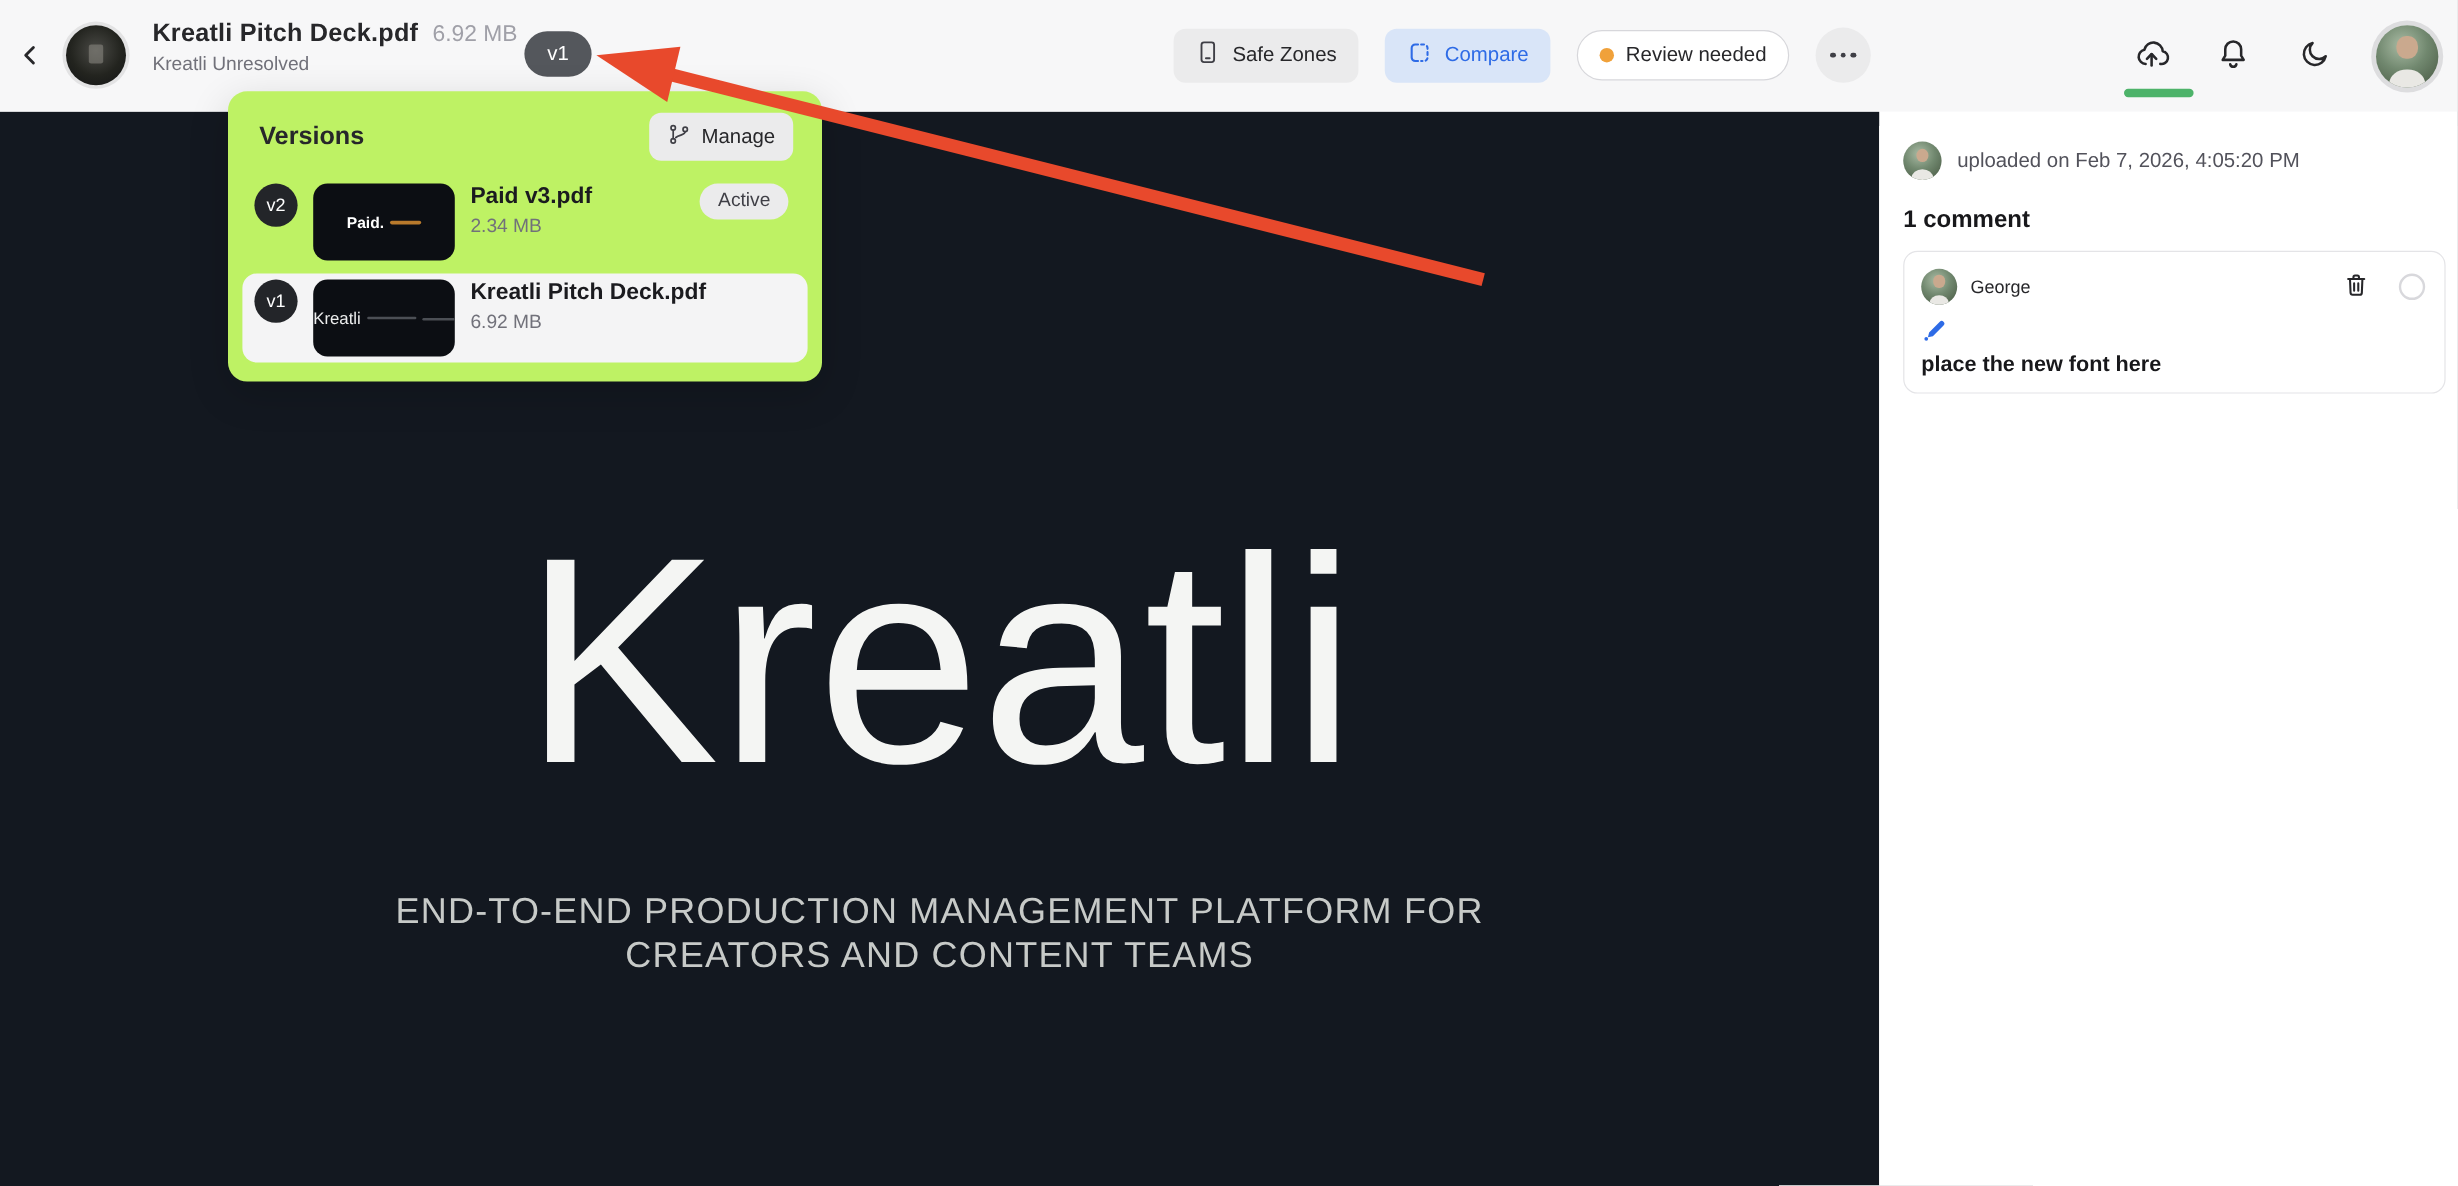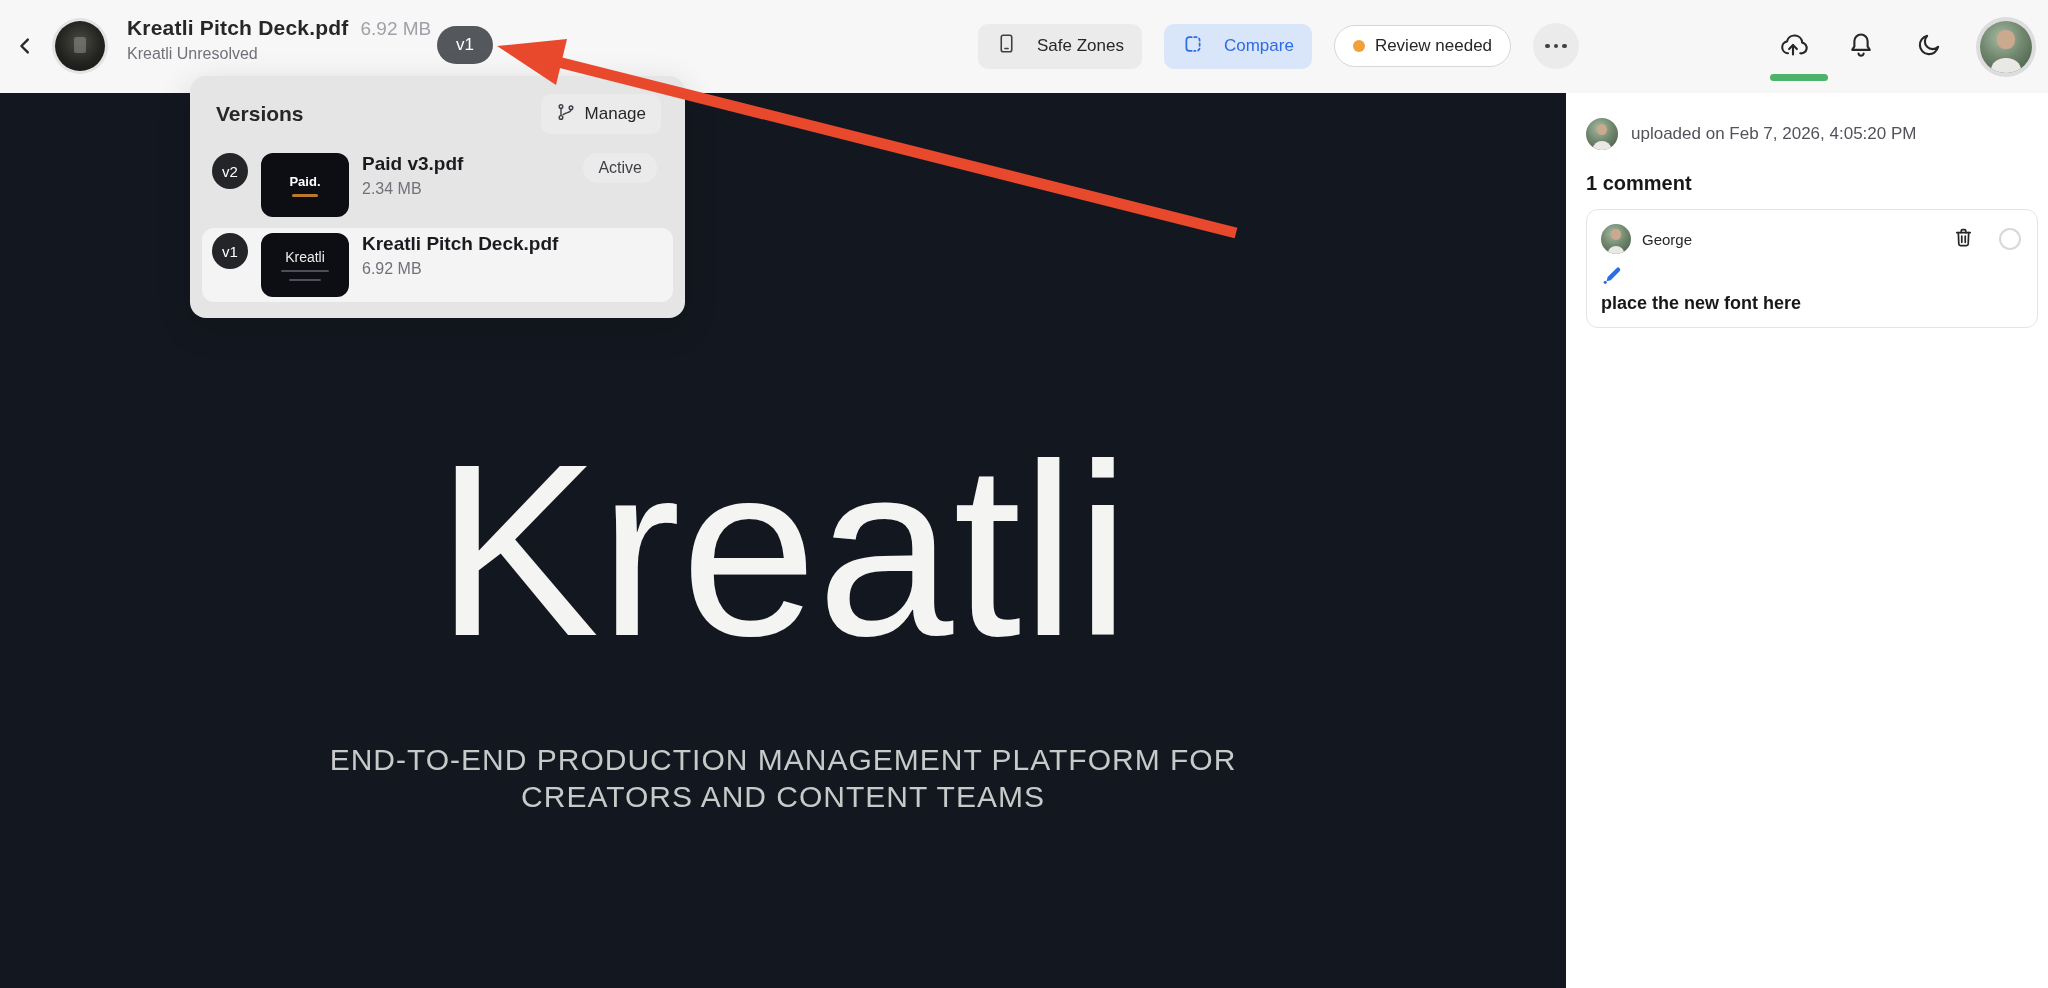--- a/index.html
+++ b/index.html
@@ -13,21 +13,21 @@
   .app-logo { position:absolute; left:55px; top:21px; width:50px; height:50px; border-radius:50%; background:radial-gradient(circle at 50% 42%, #4a4a46 0%, #23241f 55%, #121315 100%); box-shadow:0 0 0 3px #e3e3e4; overflow:hidden; }
   .app-logo::after { content:""; position:absolute; left:19px; top:16px; width:12px; height:16px; background:#8e8d85; opacity:.55; border-radius:2px; }
   .file-block { position:absolute; left:127px; top:16px; }
   .file-line { display:flex; align-items:baseline; gap:12px; }
   .file-title { font-size:21px; font-weight:700; color:#27272a; letter-spacing:.2px; }
   .file-size { font-size:19px; color:#a0a0a8; }
   .project-name { font-size:16px; color:#71717a; margin-top:5px; }
   .version-badge { position:absolute; left:437px; top:26px; width:56px; height:38px; border-radius:19px; background:#54575c; color:#fff; font-size:17px; display:flex; align-items:center; justify-content:center; cursor:pointer; border:none; }
 
   .mid-controls { position:absolute; left:978px; top:23px; display:flex; align-items:center; gap:22px; }
-  .btn { display:flex; align-items:center; gap:20px; height:45px; border-radius:10px; border:none; cursor:pointer; font-size:17px; font-family:inherit; }
+  .btn { display:flex; align-items:center; gap:10px; height:45px; border-radius:10px; border:none; cursor:pointer; font-size:17px; font-family:inherit; }
   .btn-gray { background:#ebebec; color:#27272a; padding:0 18px; }
   .btn-blue { background:#d9e5f8; color:var(--accent-blue,#2e6be6); padding:0 18px; font-weight:500; }
   .pill-status { display:flex; align-items:center; gap:10px; height:42px; padding:0 18px; background:#fff; border:1px solid #d7d7db; border-radius:21px; font-size:17px; color:#27272a; }
   .dot-orange { width:12px; height:12px; border-radius:50%; background:var(--status-orange,#f59e0b); }
   .more-btn { width:46px; height:46px; border-radius:50%; background:#ebebec; border:none; cursor:pointer; display:flex; align-items:center; justify-content:center; gap:4px; }
   .more-btn i { width:4.5px; height:4.5px; border-radius:50%; background:#3f3f46; display:block; }
 
   .right-controls { position:absolute; right:16px; top:0; height:93px; display:flex; align-items:center; gap:34px; }
   .icon-btn { position:relative; background:none; border:none; cursor:pointer; width:34px; height:34px; display:flex; align-items:center; justify-content:center; }
   .upload-progress { position:absolute; left:-6px; top:44px; width:58px; height:7px; border-radius:4px; background:var(--progress-green,#4db36a); }
@@ -35,28 +35,28 @@
   .avatar::after { content:""; position:absolute; left:22%; bottom:-18%; width:56%; height:46%; background:#e9e8e4; border-radius:50% 50% 0 0; }
   .avatar::before { content:""; position:absolute; left:33%; top:18%; width:34%; height:36%; background:#caa98e; border-radius:46%; }
   .nav-avatar { width:52px; height:52px; box-shadow:0 0 0 4px #dddddf; cursor:pointer; }
 
   
   .canvas { position:absolute; left:0; top:93px; width:1566px; height:895px; background:var(--canvas-bg,#131820); overflow:hidden; }
   .slide-logo { position:absolute; left:0; top:352px; width:1566px; text-align:center; color:#f4f5f3; font-size:245px; line-height:210px; font-weight:400; letter-spacing:0; }
   .slide-tagline { position:absolute; left:0; top:648px; width:1566px; text-align:center; color:#c7cac8; font-size:30px; line-height:37px; letter-spacing:1px; }
 
   
-  .popover { position:absolute; left:190px; top:76px; width:495px; height:242px; background:#e5e5e5; border-radius:16px; box-shadow:0 10px 34px rgba(0,0,0,.16); z-index:20; padding:18px 12px 14px 12px; }
+  .popover { position:absolute; left:190px; top:76px; width:495px; height:242px; background:#bef264; border-radius:16px; box-shadow:0 10px 34px rgba(0,0,0,.16); z-index:20; padding:18px 12px 14px 12px; }
   .pop-head { display:flex; align-items:center; justify-content:space-between; padding:0 12px 0 14px; }
   .pop-title { font-size:21px; font-weight:700; color:#27272a; }
   .manage-btn { display:flex; align-items:center; gap:9px; height:40px; padding:0 15px; background:#ebebec; border:none; border-radius:10px; font-size:17px; color:#27272a; cursor:pointer; font-family:inherit; }
   .vrow { display:flex; align-items:flex-start; gap:13px; padding:5px 10px; border-radius:12px; margin-top:8px; cursor:pointer; }
   .vrow.selected { background:#f4f4f5; }
   .vbadge { width:36px; height:36px; border-radius:50%; background:#232529; color:#fff; font-size:15px; display:flex; align-items:center; justify-content:center; flex:none; }
-  .vthumb { width:88px; height:64px; border-radius:12px; background:#0c0e13; flex:none; display:flex; flex-direction:column; align-items:center; justify-content:center; gap:5px; overflow:hidden; }
+  .vthumb { width:118px; height:64px; border-radius:12px; background:#0c0e13; flex:none; display:flex; flex-direction:row; align-items:center; justify-content:center; gap:5px; overflow:hidden; }
   .vthumb .t-paid { color:#fff; font-size:13px; font-weight:700; }
   .vthumb .t-kreatli { color:#eceded; font-size:14px; }
   .vthumb .bar-orange { width:26px; height:3px; background:#b97a2c; border-radius:2px; }
   .vthumb .bar-gray { width:48px; height:2px; background:#4c4f55; border-radius:1px; }
   .vthumb .bar-gray.short { width:32px; margin-top:2px; }
   .vmeta { flex:1; min-width:0; }
   .vname { font-size:19px; font-weight:700; color:#1b1b1f; }
   .vsize { font-size:16px; color:#71717a; margin-top:5px; }
   .active-badge { background:#ebebec; color:#3f3f46; font-size:16px; padding:6px 15px; border-radius:16px; margin-right:6px; }
 

